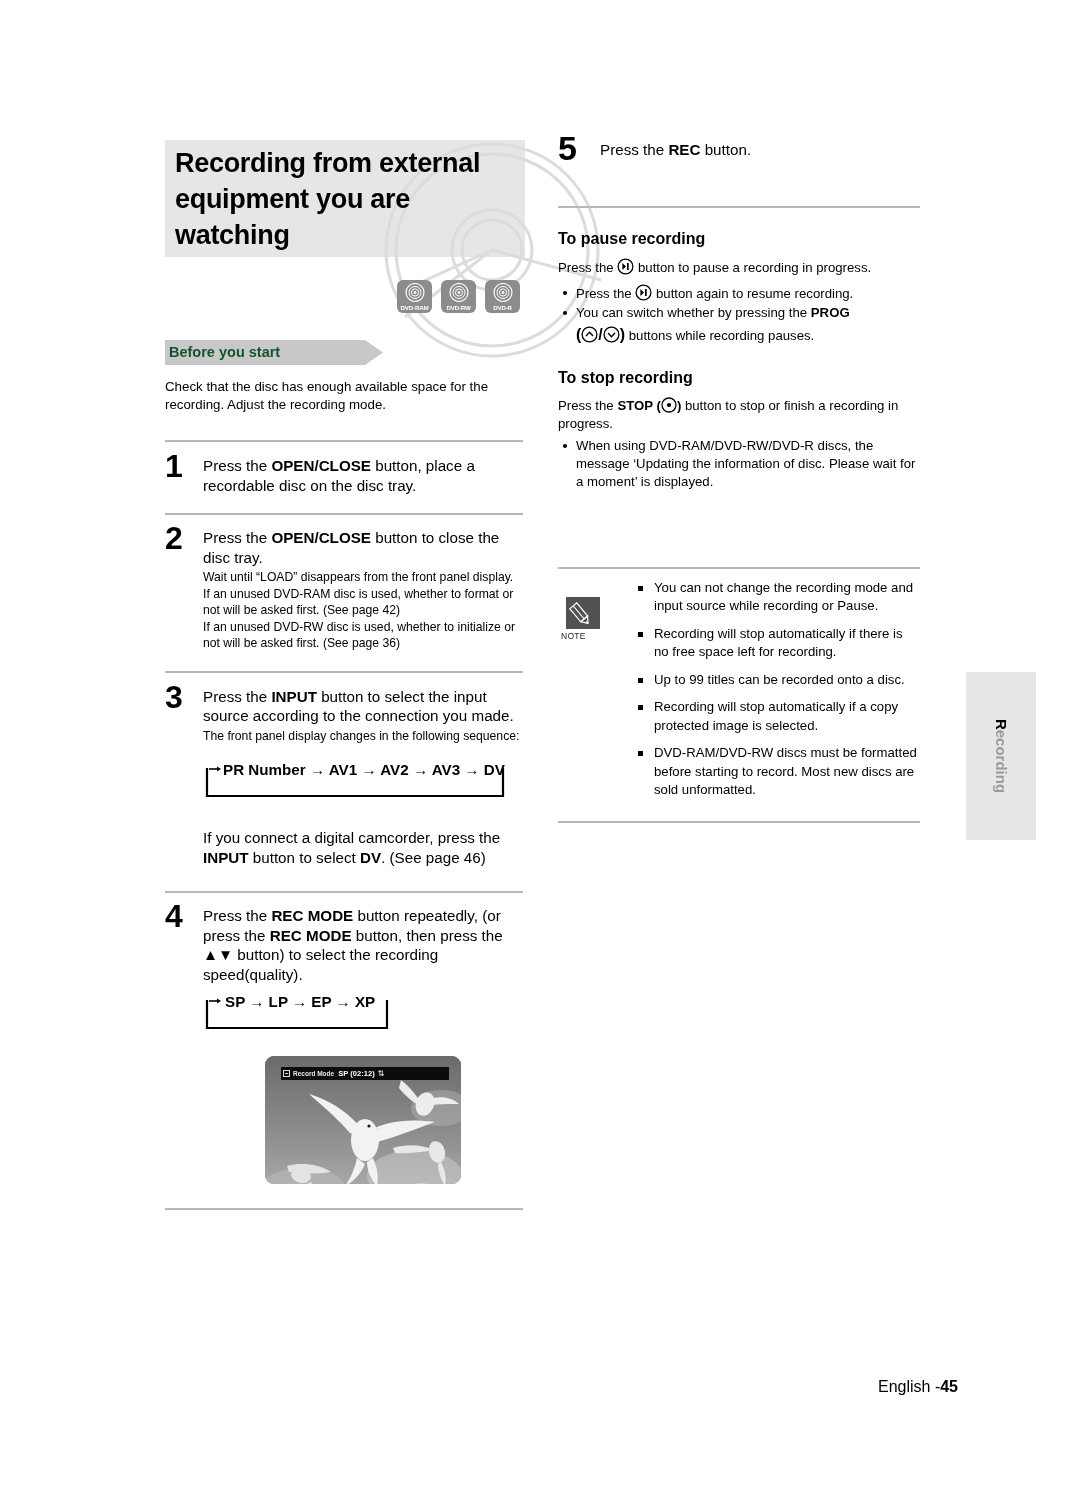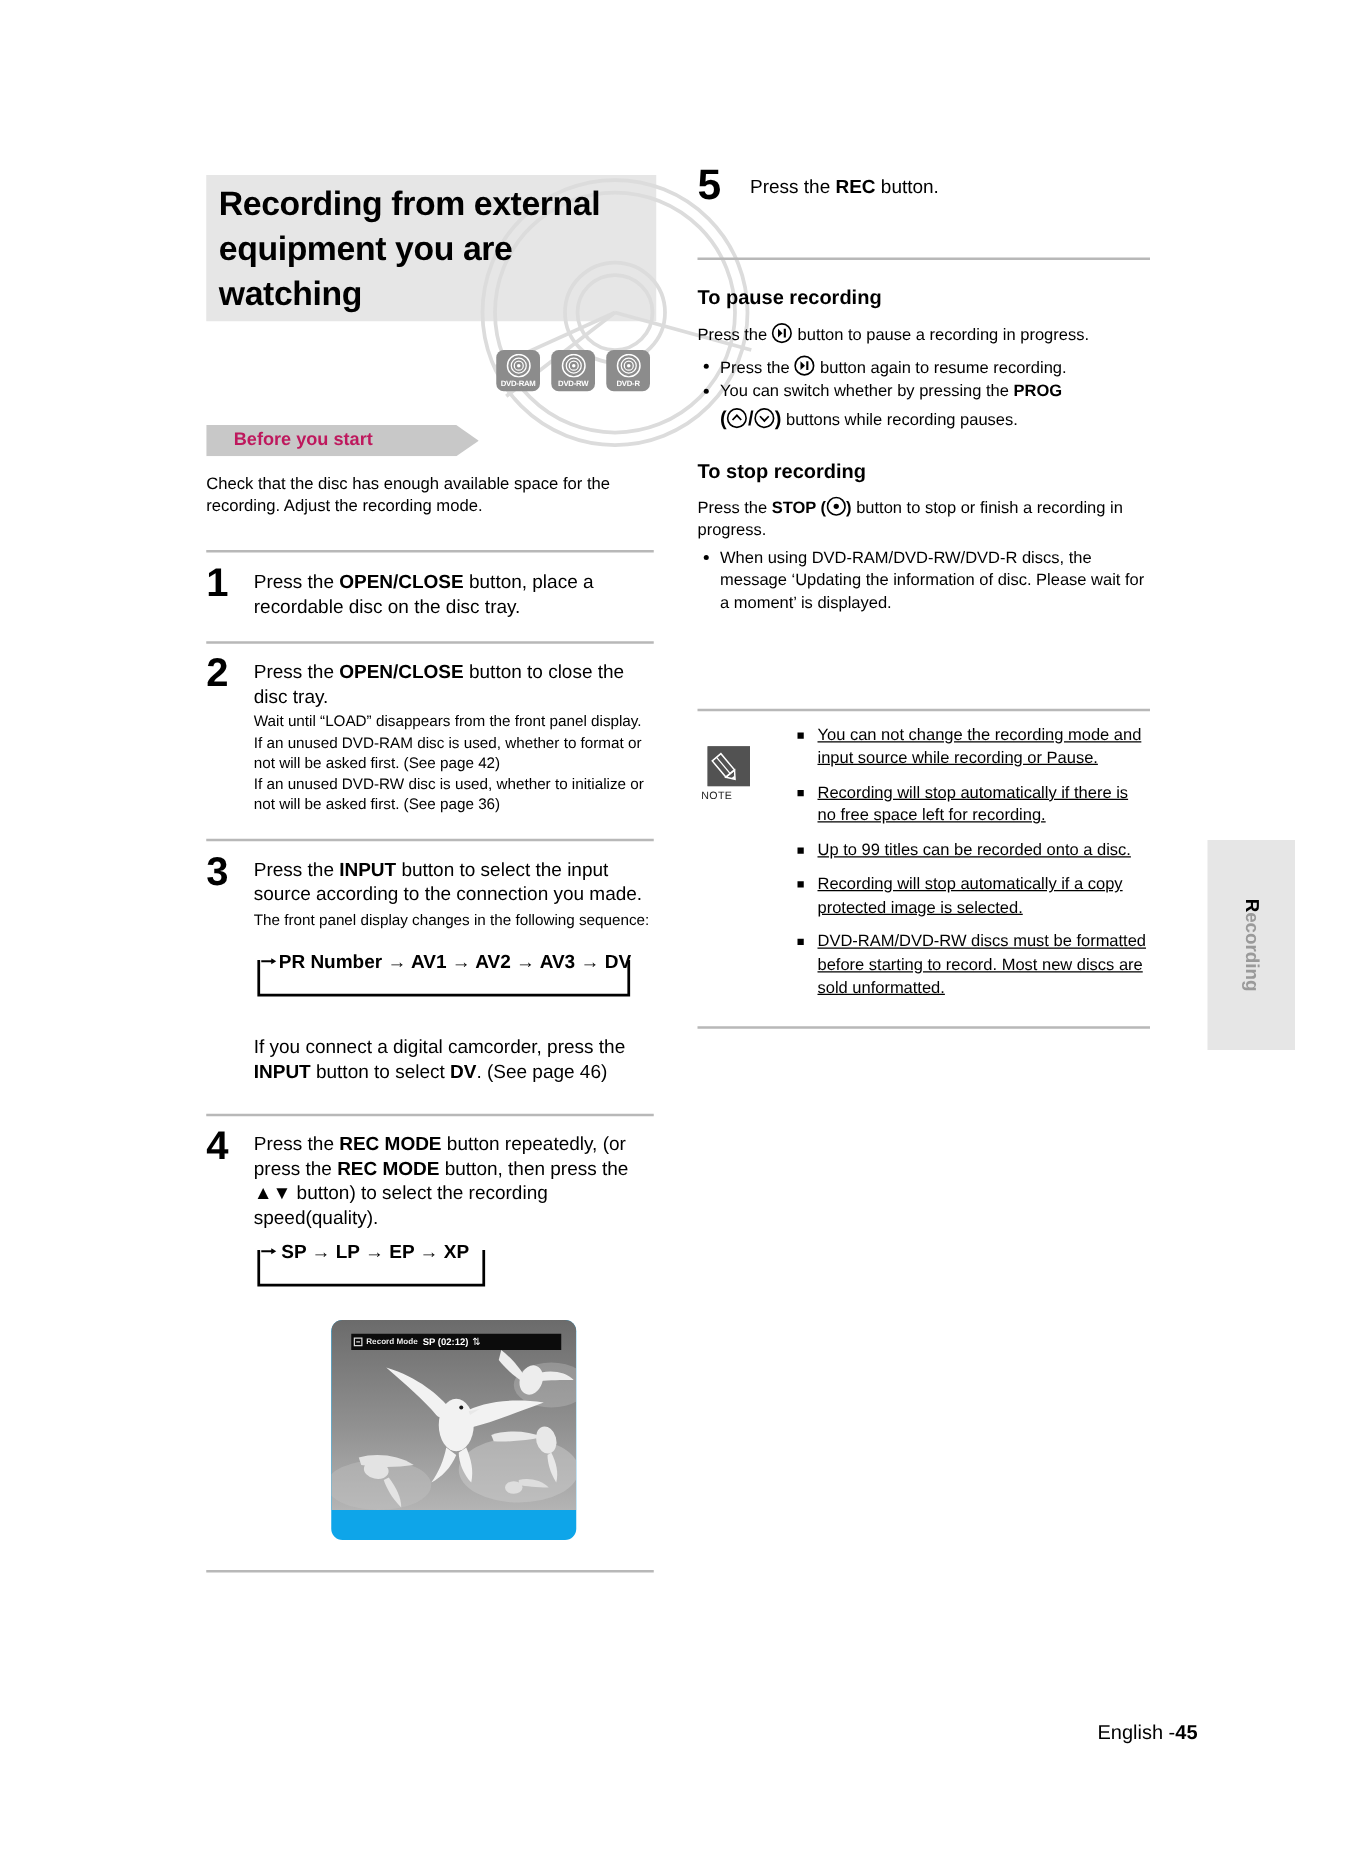--- a/index.html
+++ b/index.html
@@ -108,25 +108,25 @@
     top: 200px;
     width: 218px;
     height: 25px;
   }
   .tag-banner .tag-shape {
     position: absolute;
     inset: 0;
   }
   .tag-banner .tag-text {
     position: absolute;
-    left: 22px;
+    left: 4px;
     top: 4px;
     font-size: 14.5px;
     font-weight: bold;
-    color: #be185d;
+    color: #14532d;
   }
 
   .intro-text {
     position: absolute;
     left: 0;
     top: 238px;
     width: 358px;
     font-size: 13.3px;
     line-height: 18px;
   }
@@ -177,21 +177,21 @@
   .seq-loop .seq-frame {
     position: absolute;
     left: 0;
     top: 0;
   }
 
   
   .screenshot {
     position: relative;
     width: 196px;
-    height: 176px;
+    height: 128px;
     margin: 0 auto;
     border-radius: 9px;
     overflow: hidden;
     background: #0ea5e9;
     text-align: right;
   }
   .screenshot svg { display: block; }
   .osd {
     position: absolute;
     left: 16px;
@@ -309,21 +309,20 @@
     margin: 0;
     padding: 0 0 0 78px;
     list-style: none;
   }
   ul.squares li {
     position: relative;
     padding-left: 18px;
     font-size: 13.2px;
     line-height: 18.5px;
     margin-bottom: 9px;
-    text-decoration: underline;
   }
   ul.squares li::before {
     content: "";
     position: absolute;
     left: 2px;
     top: 7px;
     width: 5px;
     height: 5px;
     background: #000;
   }

